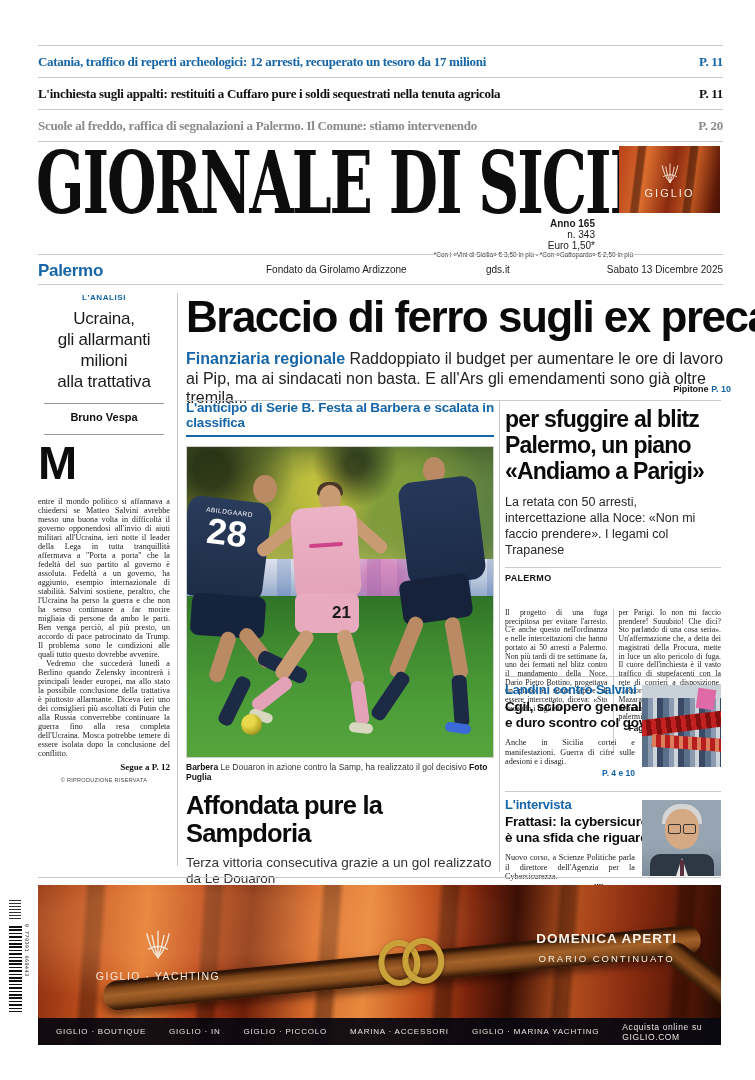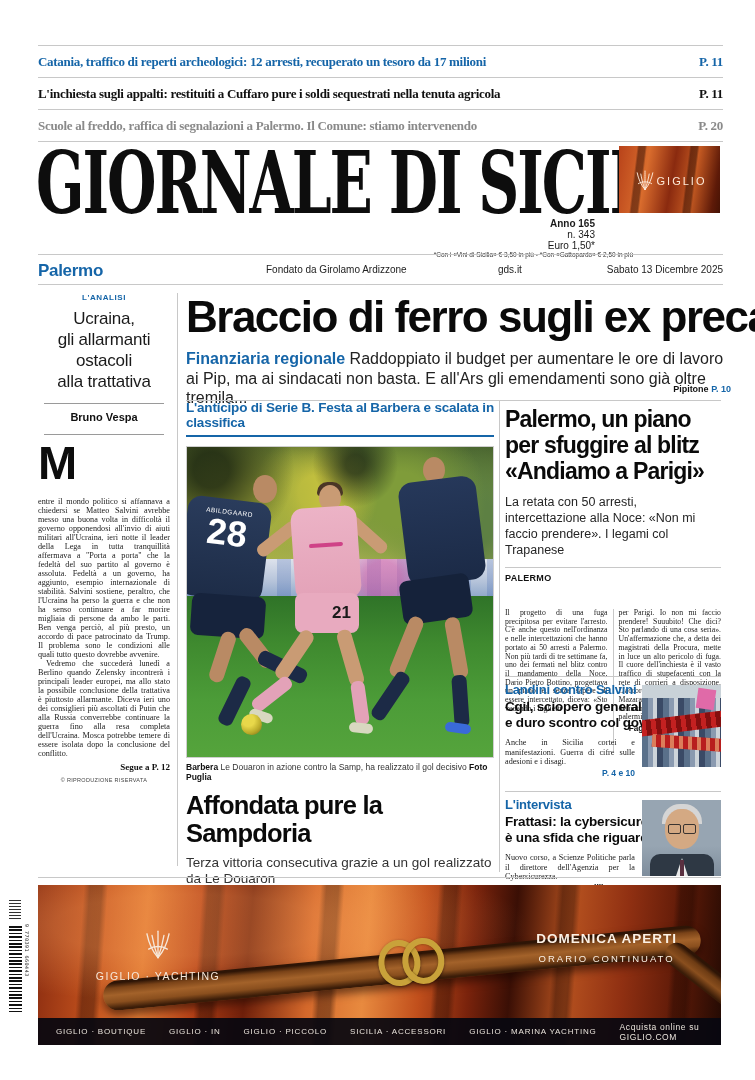--- a/index.html
+++ b/index.html
@@ -24,31 +24,31 @@
   .strip.s-blue, .strip.s-blue .pg{color:var(--blue);}
   .strip.s-black, .strip.s-black .pg{color:var(--ink);}
   .strip.s-gray, .strip.s-gray .pg{color:var(--gray);}
 
   
   .masthead-title{position:absolute;left:36px;top:140px;font-family:"DejaVu Serif",serif;font-weight:bold;font-size:86px;line-height:1;letter-spacing:-3px;transform:scaleX(0.66);transform-origin:left top;white-space:nowrap;color:#0d0d0d;}
   .giglio-mini{position:absolute;right:35px;top:146px;width:101px;height:67px;
     background:
       repeating-linear-gradient(97deg, rgba(30,6,0,0) 0 18px, rgba(30,6,0,0.45) 20px 26px, rgba(30,6,0,0) 28px 52px),
       linear-gradient(100deg,#b8431a 0%,#d96c2d 28%,#8a2a0f 52%,#c55a22 72%,#5e1a08 92%,#451204 100%);
-    display:flex;align-items:center;justify-content:center;color:#fde9d8;}
+    display:flex;flex-direction:column;align-items:center;justify-content:center;color:#fde9d8;}
   .giglio-mini .gm-label{font-size:11px;letter-spacing:2px;margin-top:2px;}
   .issue{position:absolute;right:160px;top:218px;text-align:right;font-size:10px;line-height:11px;color:#1a1a1a;}
   .issue .anno{font-weight:bold;}
   .fineprint{position:absolute;right:122px;top:251px;font-size:6.5px;color:#333;}
 
   
   .infobar{position:absolute;left:38px;right:32px;top:254px;height:29px;border-top:1px solid var(--rule);border-bottom:1px solid var(--rule);}
   .infobar .edition{position:absolute;left:0;top:6px;font-size:17px;font-weight:bold;color:var(--blue);letter-spacing:-0.3px;}
   .infobar .founder{position:absolute;left:228px;top:9px;font-size:10px;color:#222;}
-  .infobar .site{position:absolute;left:448px;top:9px;font-size:10px;color:#222;margin-left:12px;}
+  .infobar .site{position:absolute;left:448px;top:9px;font-size:10px;color:#222;}
   .infobar .date{position:absolute;right:0;top:9px;font-size:10px;color:#222;}
 
   
   .analysis{position:absolute;left:38px;top:293px;width:132px;}
   .an-label{text-align:center;font-size:8px;font-weight:bold;color:var(--blue);letter-spacing:0.6px;}
   .an-title{margin-top:6px;text-align:center;font-size:17px;line-height:21px;font-weight:400;color:#1a1a1a;letter-spacing:-0.2px;}
   .an-rule{width:120px;height:1px;background:#9a9a9a;margin:11px auto 0;}
   .an-author{margin-top:7px;text-align:center;font-size:11px;font-weight:bold;}
   .an-drop{margin-top:6px;font-size:47px;line-height:44px;font-weight:bold;color:#0d0d0d;}
   .serif{font-family:"Liberation Serif","DejaVu Serif",serif;}
@@ -253,21 +253,21 @@
     <span class="founder">Fondato da Girolamo Ardizzone</span>
     <span class="site">gds.it</span>
     <span class="date">Sabato 13 Dicembre 2025</span>
   </div>
 
   <div class="analysis">
     <div class="an-label">L'ANALISI</div>
     <div class="an-title">
       <div>Ucraina,</div>
       <div>gli allarmanti</div>
-      <div>ostacoli</div>
+      <div>milioni</div>
       <div>alla trattativa</div>
     </div>
     <div class="an-rule"></div>
     <div class="an-author">Bruno Vespa</div>
     <div class="an-rule"></div>
     <div class="an-drop">M</div>
     <div class="an-body serif">
       <p>entre il mondo politico si affannava a chiedersi se Matteo Salvini avrebbe messo una buona volta in difficoltà il governo opponendosi all'invio di aiuti militari all'Ucraina, ieri notte il leader della Lega in tutta tranquillità affermava a "Porta a porta" che la fedeltà del suo partito al governo è assoluta. Fedeltà a un governo, ha aggiunto, esempio internazionale di stabilità. Salvini sostiene, peraltro, che l'Ucraina ha perso la guerra e che non ha senso continuare a far morire migliaia di persone da ambo le parti. Ben venga perciò, al più presto, un accordo di pace patrocinato da Trump. Il problema sono le condizioni alle quali tutto questo dovrebbe avvenire.</p>
       <p>Vedremo che succederà lunedì a Berlino quando Zelensky incontrerà i principali leader europei, ma allo stato la possibile conclusione della trattativa è piuttosto allarmante. Diceva ieri uno dei consiglieri più ascoltati di Putin che alla Russia converrebbe continuare la guerra fino alla resa completa dell'Ucraina. Mosca potrebbe temere di essere isolata dopo la conclusione del conflitto.</p>
     </div>
@@ -344,22 +344,22 @@
     </div>
     <div class="sb-sub">Terza vittoria consecutiva grazie a un gol realizzato da Le Douaron</div>
     <div class="sb-by">
       <span class="by-name">Butera, A. Arena, Radicini</span>
       <span class="by-page">P. 28-29</span>
     </div>
   </div>
 
   <div class="blitz">
     <div class="bl-hl">
+      <div>per sfuggire al blitz</div>
       <div>Palermo, un piano</div>
-      <div>per sfuggire al blitz</div>
       <div>«Andiamo a Parigi»</div>
     </div>
     <div class="bl-sub">La retata con 50 arresti, intercettazione alla Noce: «Non mi faccio prendere». I legami col Trapanese</div>
     <div class="bl-rule"></div>
     <div class="bl-dateline">PALERMO</div>
     <div class="bl-cols">
       <div class="bl-col serif">Il progetto di una fuga precipitosa per evitare l'arresto. C'è anche questo nell'ordinanza e nelle intercettazioni che hanno portato ai 50 arresti a Palermo. Non più tardi di tre settimane fa, uno dei fermati nel blitz contro il mandamento della Noce, Dario Pietro Bottino, progettava un piano e, senza sapere di essere intercettato, diceva: «Sto vedendo i biglietti</div>
       <div class="bl-col serif">
         <span>per Parigi. Io non mi faccio prendere! Suuubito! Che dici? Sto parlando di una cosa seria». Un'affermazione che, a detta dei magistrati della Procura, mette in luce un alto pericolo di fuga. Il cuore dell'inchiesta è il vasto traffico di stupefacenti con la rete di corrieri a disposizione. L'accordo per portare la droga a Mazara del Vallo era stato definito nei dettagli in un market palermitano.</span>
         <div class="bl-by">
@@ -433,21 +433,21 @@
       <div class="brand">GIGLIO · YACHTING</div>
     </div>
     <div class="ad-promo">
       <div class="p1">DOMENICA APERTI</div>
       <div class="p2">ORARIO CONTINUATO</div>
     </div>
     <div class="ad-strip">
       <span class="store">GIGLIO · BOUTIQUE</span>
       <span class="store">GIGLIO · IN</span>
       <span class="store">GIGLIO · PICCOLO</span>
-      <span class="store">SICILIA · ACCESSORI</span>
+      <span class="store">MARINA · ACCESSORI</span>
       <span class="store">GIGLIO · MARINA YACHTING</span>
       <span class="online">Acquista online su GIGLIO.COM</span>
     </div>
   </div>
 
   <div class="barcode">
     <div class="bc-issue"></div>
     <div class="bc-bars"></div>
     <div class="bc-num">9 770391 660443</div>
   </div>

